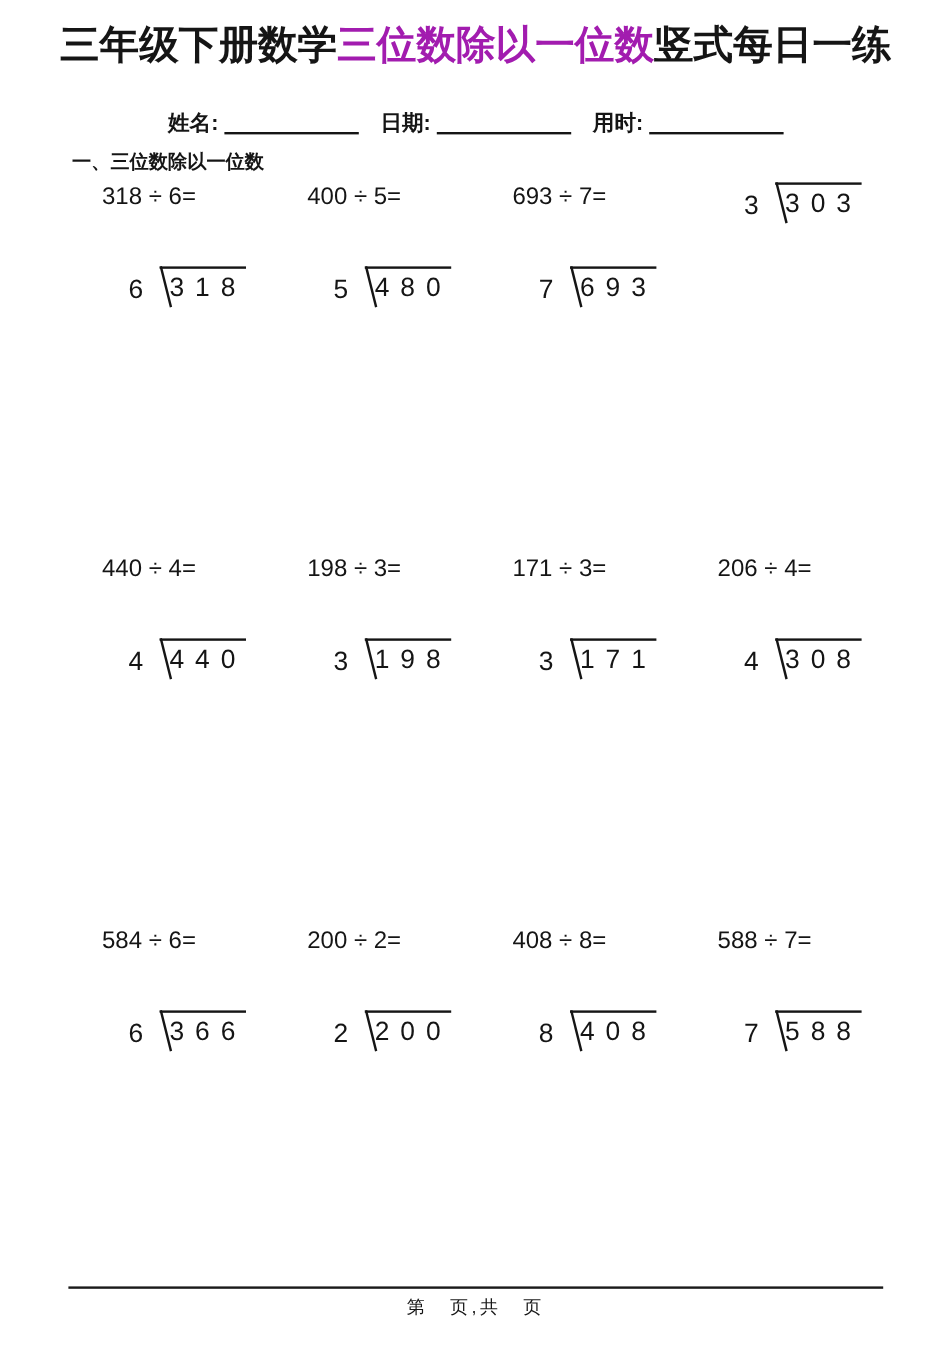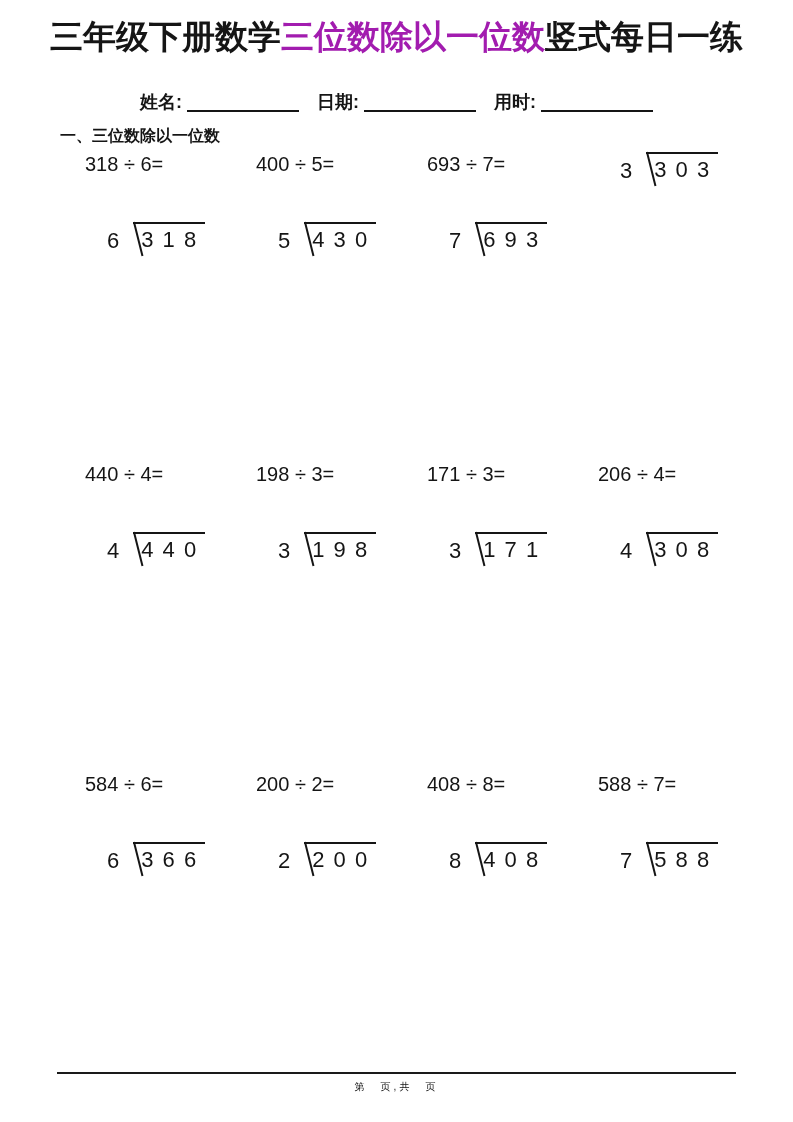--- a/index.html
+++ b/index.html
@@ -91,21 +91,21 @@
     position:absolute;
     left:57px; top:1072px;
     width:679px; height:0;
     border-top:2px solid #1a1a1a;
   }
   .footer-text {
     position:absolute;
     left:0; top:1080px;
     width:100%;
     text-align:center;
-    font-size:10px;
+    font-size:15px;
     letter-spacing:3px;
     white-space:pre;
   }
 </style>
 </head>
 <body>
 
 <div class="page">
 
   <div class="title">
@@ -140,21 +140,21 @@
         </span>
       </div>
     </div>
 
     <div class="cell">
       <div class="eq">400 ÷ 5=</div>
       <div class="ld">
         <span class="ld-divisor">5</span>
         <span class="ld-box">
           <span class="ld-slash"></span>
-          <span class="ld-dividend">4 3 0</span>
+          <span class="ld-dividend">4 8 0</span>
         </span>
       </div>
     </div>
 
     <div class="cell">
       <div class="eq">693 ÷ 7=</div>
       <div class="ld">
         <span class="ld-divisor">7</span>
         <span class="ld-box">
           <span class="ld-slash"></span>

